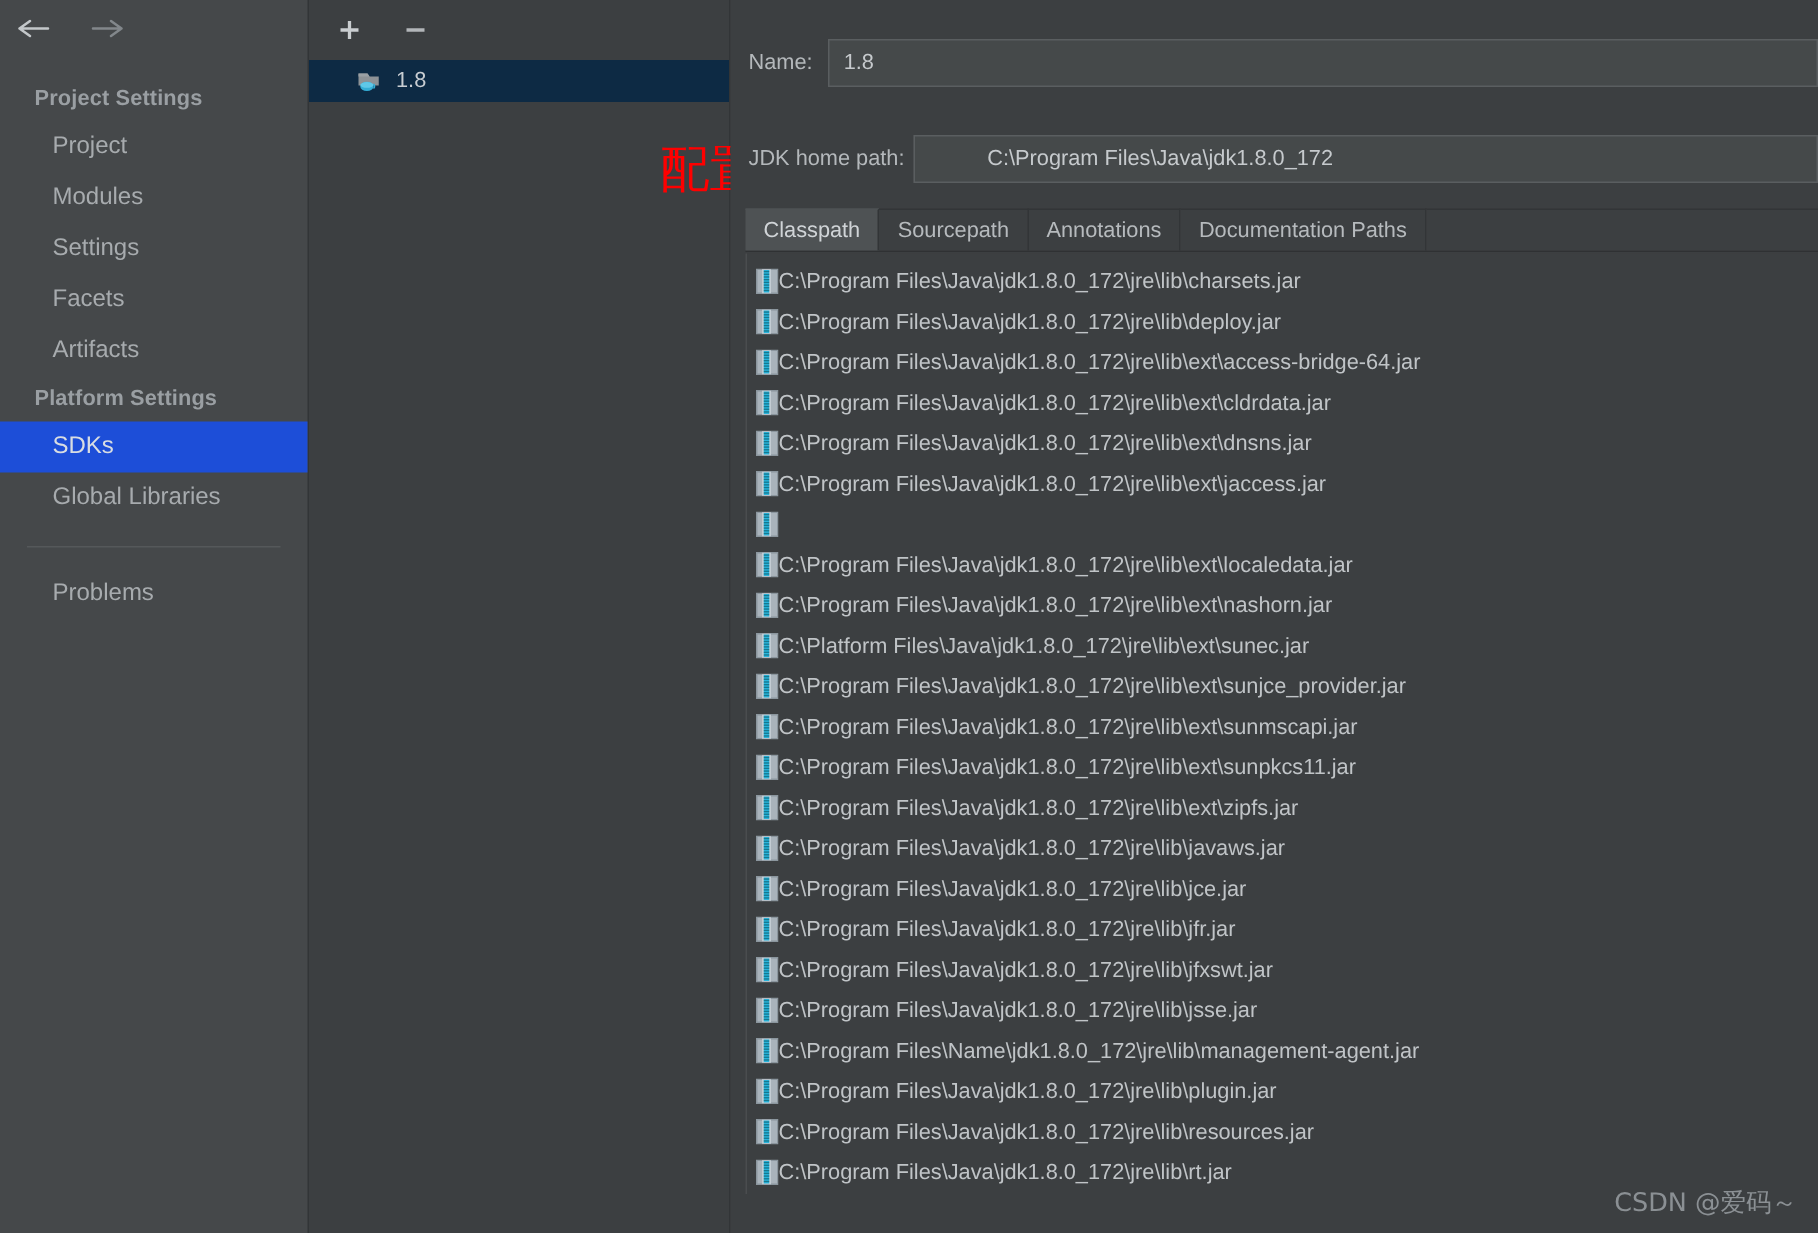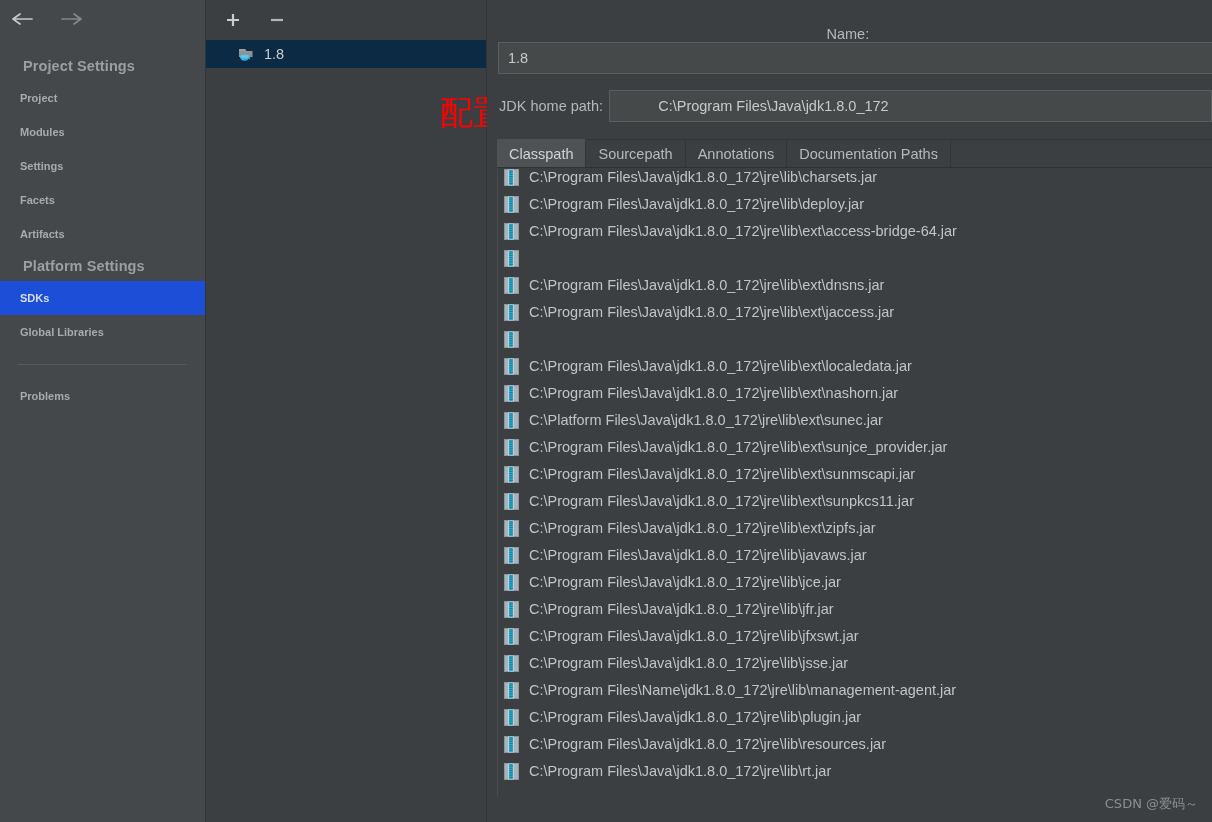--- a/index.html
+++ b/index.html
@@ -53,26 +53,25 @@
     font-weight: bold;
     color: #9a9fa3;
     padding: 0 0 0 23px;
     height: 30px;
     line-height: 30px;
     letter-spacing: .1px;
   }
   .nav-item {
     height: 34px;
     line-height: 34px;
-    padding-left: 20px;
-    font-size: 11px;
+    padding-left: 35px;
+    font-size: 16px;
     color: #a7abae;
     white-space: nowrap;
     overflow: hidden;
-    font-weight: bold;
   }
   .nav-item.selected {
     background: #1d4ed8;
     color: #d8dde2;
   }
   .sidebar-sep {
     height: 1px;
     background: #55585a;
     margin: 15px 18px 14px 18px;
   }
@@ -156,21 +155,21 @@
     border: 1px solid #5a5e60;
     display: flex;
     align-items: center;
     padding-left: 9px;
     font-size: 14.5px;
     color: #c6cacd;
     white-space: nowrap;
     overflow: hidden;
   }
 
-  #name-row { top: 26px; left: 12px; flex-direction: column; }
+  #name-row { top: 26px; left: 12px; }
   #name-row .field-label { width: 58px; }
   #name-input { width: 715px; }
 
   #home-row { top: 90px; left: 12px; }
   #home-row .field-label { width: 120px; }
   #home-input { width: 652px; padding-left: 48px; }
 
   
   .tabs {
     position: absolute;
@@ -207,34 +206,34 @@
     left: 10px;
     right: 0;
     bottom: 26px;
     background: #3c3f41;
     overflow: hidden;
     border-left: 1px solid #4a4d4f;
   }
   .cp-row {
     height: 27px;
     display: flex;
-    align-items: flex-start;
-    gap: 10px;
+    align-items: flex-end;
+    gap: 0;
     padding-left: 6px;
     font-size: 14.5px;
     color: #c0c4c7;
     white-space: nowrap;
   }
   .jar-icon { width: 15px; height: 17px; display:block; flex: 0 0 15px; }
 
   .watermark {
     position: absolute;
     right: 14px;
     bottom: 9px;
-    font-size: 13px;
+    font-size: 17px;
     color: #8b9094;
     font-family: "DejaVu Sans", "Liberation Sans", sans-serif;
     white-space: nowrap;
   }
 </style>
 </head>
 <body>
 
 <div id="root">
 
@@ -397,20 +396,21 @@
           <rect x="5.2" y="3.4" width="3.6" height="0.9"></rect>
           <rect x="5.2" y="5.2" width="3.6" height="0.9"></rect>
           <rect x="5.2" y="7.0" width="3.6" height="0.9"></rect>
           <rect x="5.2" y="8.8" width="3.6" height="0.9"></rect>
           <rect x="5.2" y="10.6" width="3.6" height="0.9"></rect>
           <rect x="5.2" y="12.4" width="3.6" height="0.9"></rect>
           <rect x="5.2" y="14.2" width="3.6" height="0.9"></rect>
         </g>
       </svg>
     </span>
+    <span class="cp-label">C:\Program Files\Java\jdk1.8.0_172\jre\lib\ext\cldrdata.jar</span>
   </div>
         <div class="cp-row">
     <span class="jar-icon">
       <svg class="jar-icon" width="15" height="17" viewBox="0 0 15 17">
         <rect x="0.5" y="0.5" width="14" height="16" fill="#a9b3bb" stroke="#8b969e"></rect>
         <rect x="4" y="0.5" width="6" height="16" fill="#c3ccd3"></rect>
         <rect x="5.2" y="1" width="3.6" height="15" fill="#29b6dd"></rect>
         <g fill="#16788f">
           <rect x="5.2" y="1.6" width="3.6" height="0.9"></rect>
           <rect x="5.2" y="3.4" width="3.6" height="0.9"></rect>

